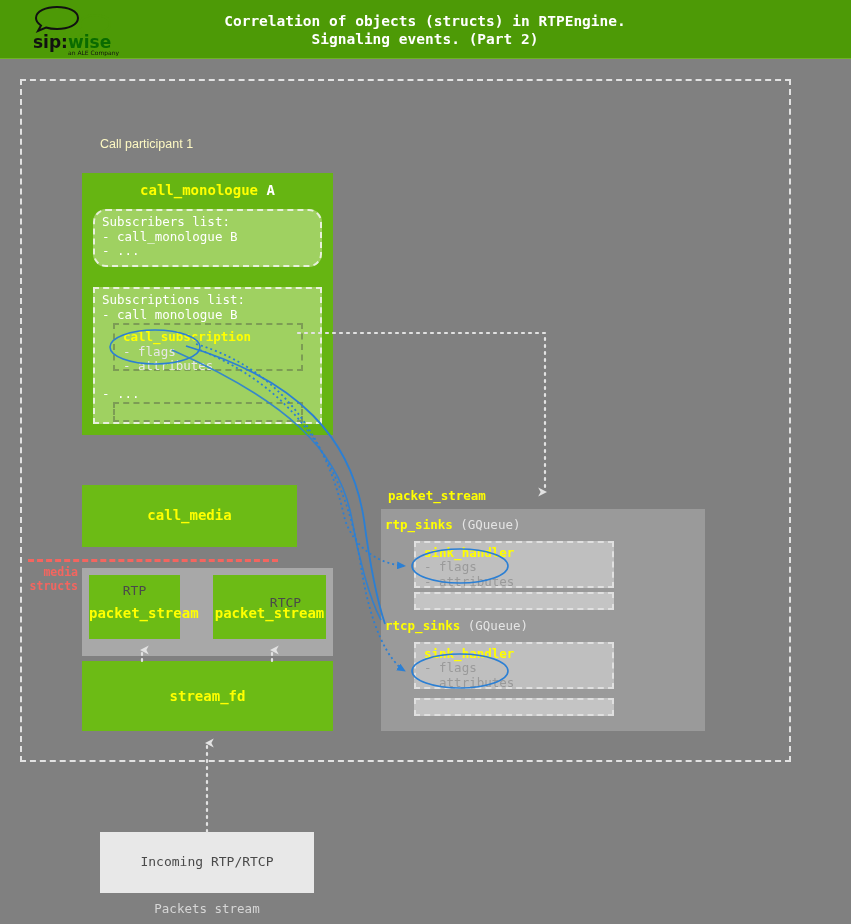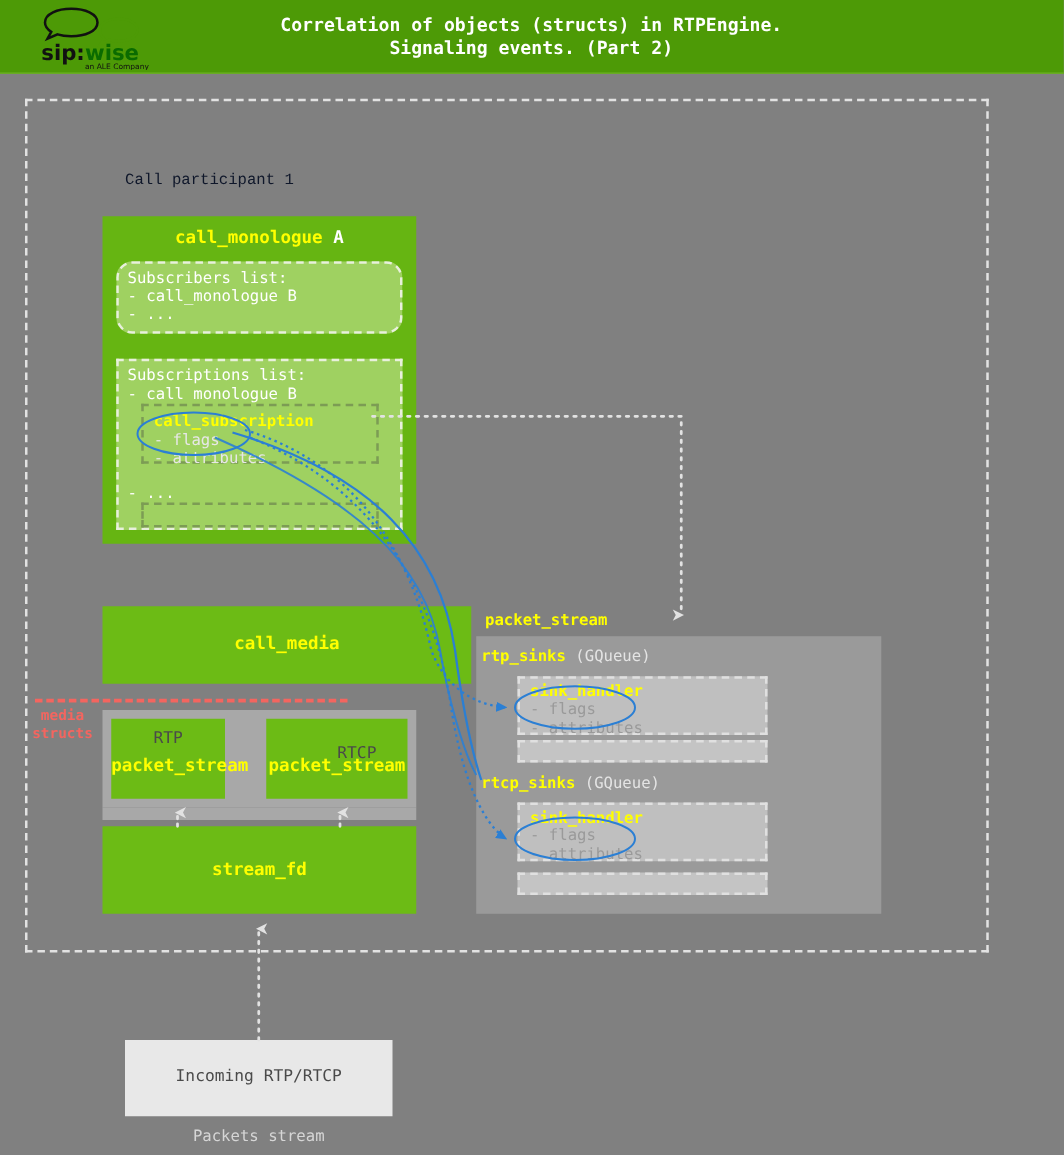--- a/index.html
+++ b/index.html
@@ -33,23 +33,23 @@
 
   
   .outer-region {
     position: absolute; left: 20px; top: 79px; width: 771px; height: 683px;
     border: 2px dashed #e2e2e2;
   }
 
   
   .plain-label {
     position: absolute;
-    color: #0f172a;
-    font-size: 12.5px;
-    font-family: Liberation Mono, monospace;
+    color: #fef9c3;
+    font-size: 12.5px;
+    font-family: Liberation Sans, sans-serif;
     white-space: nowrap;
   }
 
   
   .green-panel {
     position: absolute;
     background: #66b512;
     margin-top: 15px;
   }
   .green-box {
@@ -167,21 +167,21 @@
   .media-divider {
     position: absolute; left: 28px; top: 559px; width: 250px; height: 0;
     border-top: 3px dashed #f4655f;
   }
   .media-label {
     position: absolute; left: 22px; top: 565px;
     color: #f4655f;
     font-weight: bold;
     font-size: 11.5px;
     line-height: 14px;
-    text-align: center;
+    text-align: right;
     width: 56px;
     font-family: "DejaVu Sans Mono", monospace;
   }
 
   
   .incoming-box {
     position: absolute; left: 100px; top: 832px; width: 214px; height: 61px;
     background: #e8e8e8;
   }
   .incoming-text {
@@ -249,21 +249,21 @@
       <div class="sub-box-title">call_subscription</div>
       <div class="sub-box-lines">- flags</div>
       <div class="sub-box-lines" style="top:34px;">- attributes</div>
     </div>
 
     <div class="list-text" style="top:98px;">- ...</div>
     <div class="sub-box" style="left:18px; top:113px; width:190px; height:20px;"></div>
   </div>
 </div>
 
-<div class="green-box" style="left:82px; top:485px; width:295px; height:62px;">
+<div class="green-box" style="left:82px; top:485px; width:215px; height:62px;">
   <div class="box-title-yellow" style="top:22px;">call_media</div>
 </div>
 
 <div class="media-divider"></div>
 <div class="media-label">
   <div>media</div>
   <div>structs</div>
 </div>
 
 <div class="gray-panel" style="left:82px; top:568px; width:251px; height:78px;">

